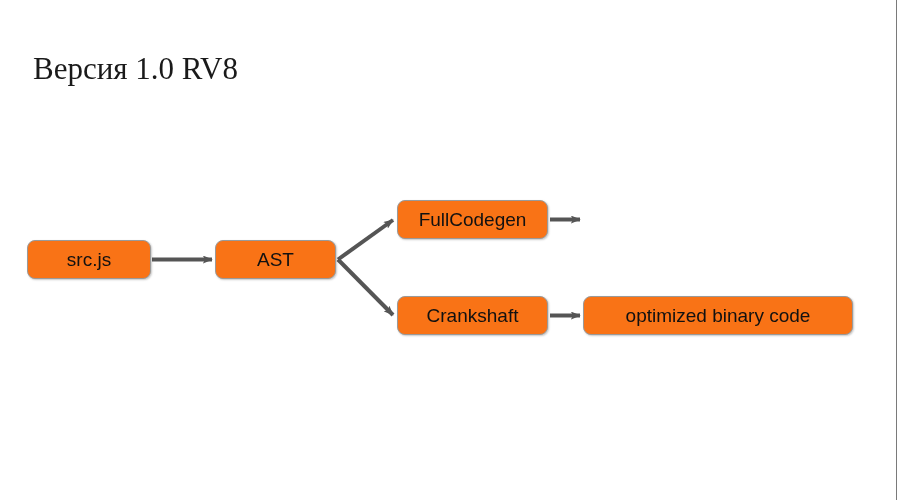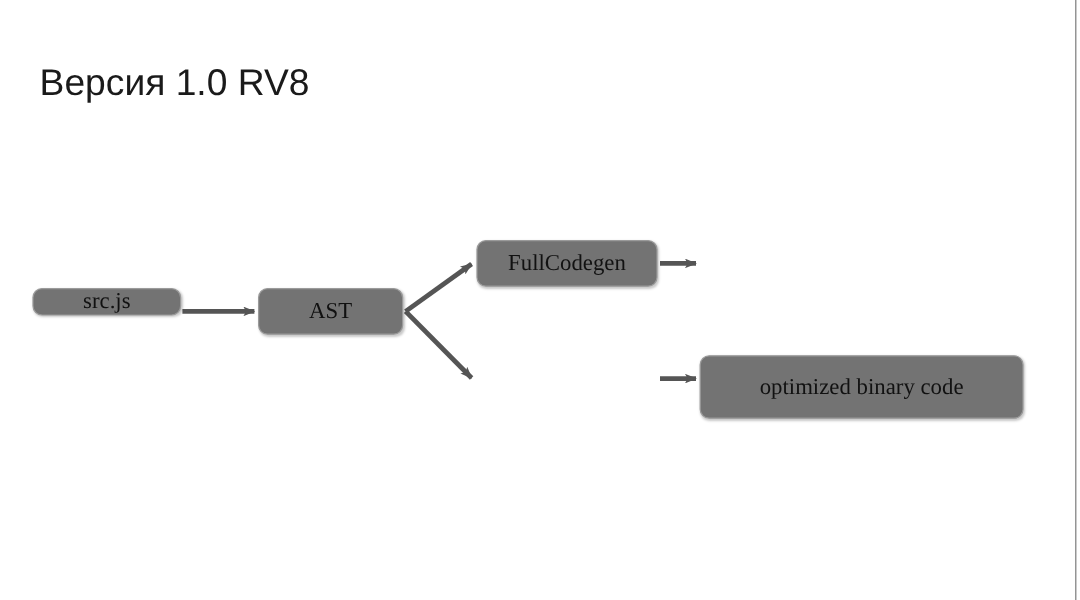--- a/index.html
+++ b/index.html
@@ -27,55 +27,55 @@
     height: 500px;
     background: #7a7a7a;
   }
   #slide-title {
     position: absolute;
     left: 33px;
     top: 50px;
     font-size: 31px;
     line-height: 38px;
     color: #1a1a1a;
-    font-family: Liberation Sans, sans-serif;
+    font-family: Liberation Serif, serif;
     white-space: nowrap;
   }
   #diagram {
     position: absolute;
     left: 0;
     top: 0;
     width: 900px;
     height: 500px;
   }
   .node {
     position: absolute;
     box-sizing: border-box;
-    background: #737373;
+    background: #f97316;
     border: 1px solid #9a9a9a;
     border-radius: 8px;
     display: flex;
     align-items: center;
     justify-content: center;
     color: #111111;
     font-size: 19px;
-    font-family: Liberation Serif, serif;
+    font-family: Liberation Sans, sans-serif;
     white-space: nowrap;
     box-shadow: 1px 1px 2px rgba(0,0,0,0.22);
   }
   .node-label {
     display: block;
     pointer-events: none;
   }
-  #node-src   { left: 27px;  top: 240px; width: 124px; height: 23px; }
+  #node-src   { left: 27px;  top: 240px; width: 124px; height: 39px; }
   #node-ast   { left: 215px; top: 240px; width: 121px; height: 39px; align-items: center; }
   #node-full  { left: 397px; top: 200px; width: 151px; height: 39px; }
   #node-crank { left: 397px; top: 296px; width: 151px; height: 39px; }
   #node-unopt { left: 583px; top: 200px; width: 270px; height: 39px; }
-  #node-opt   { left: 583px; top: 296px; width: 270px; height: 53px; }
+  #node-opt   { left: 583px; top: 296px; width: 270px; height: 39px; }
   #edges {
     position: absolute;
     left: 0;
     top: 0;
     width: 900px;
     height: 500px;
     pointer-events: none;
   }
 </style>
 </head>
@@ -110,20 +110,23 @@
     </div>
 
     <div class="node" id="node-ast">
       <span class="node-label">AST</span>
     </div>
 
     <div class="node" id="node-full">
       <span class="node-label">FullCodegen</span>
     </div>
 
+    <div class="node" id="node-crank">
+      <span class="node-label">Crankshaft</span>
+    </div>
 
 
     <div class="node" id="node-opt">
       <span class="node-label">optimized binary code</span>
     </div>
 
   </div>
 
   <div id="slide-edge"></div>
 

